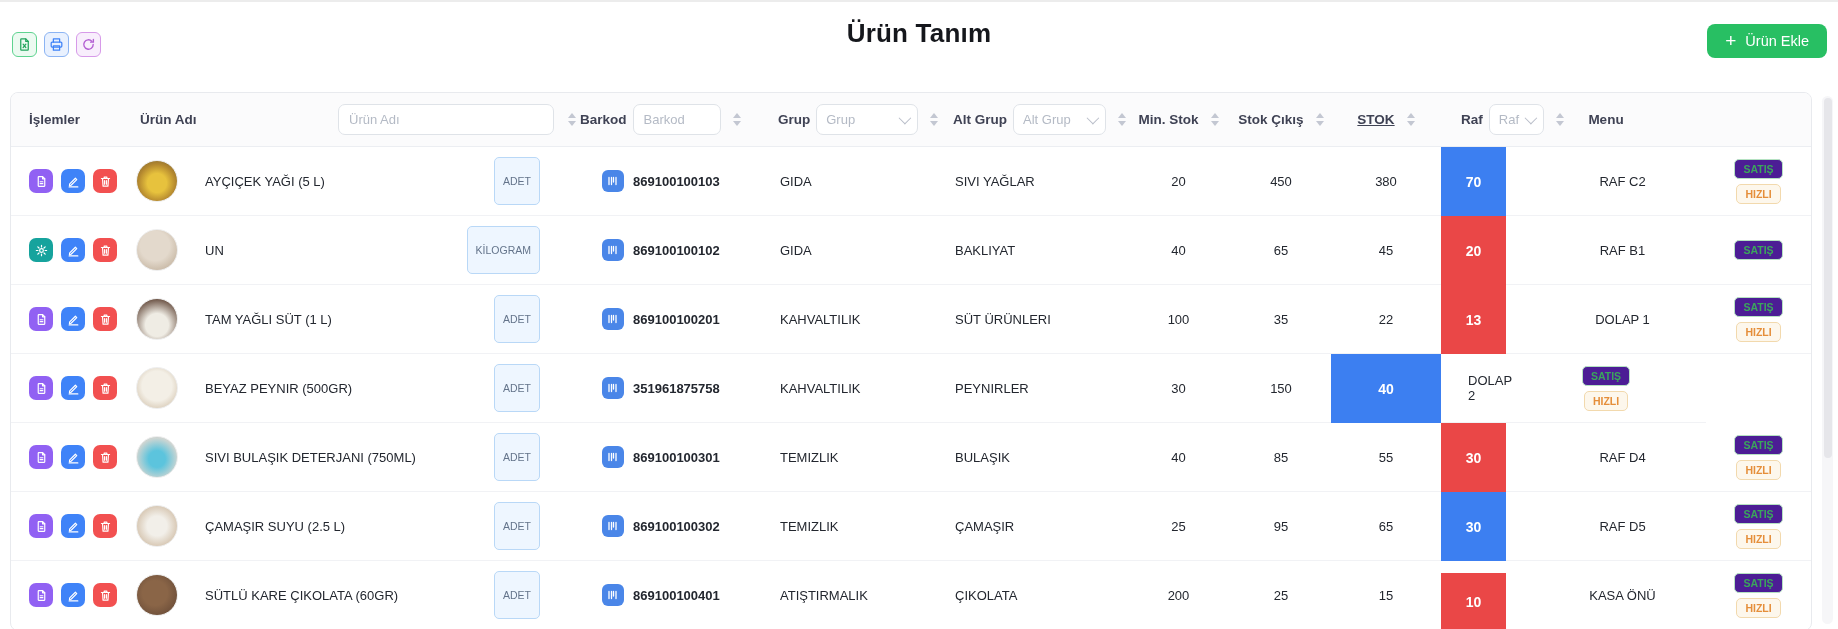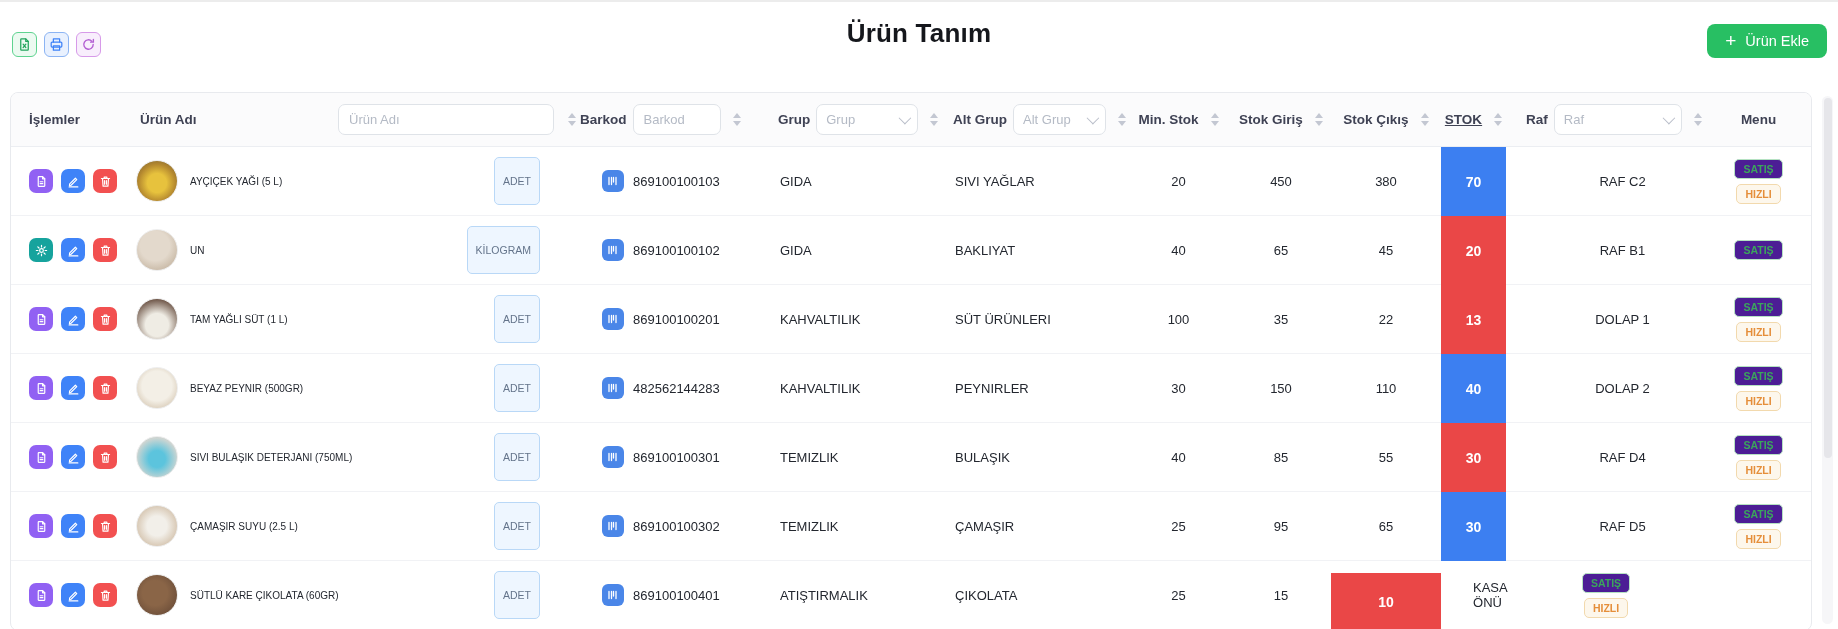--- a/index.html
+++ b/index.html
@@ -75,25 +75,25 @@
 
   .c-product { gap: 12px; padding-right: 36px; }
   .pimg { width: 42px; height: 42px; border-radius: 50%; flex: 0 0 42px; border: 1px solid #eee; }
   .img-oil       { background: radial-gradient(circle at 50% 55%, #e7c23d 0 32%, #b5892f 62%, #6a5733 100%); }
   .img-flour     { background: radial-gradient(circle at 45% 40%, #e3d9cc 0 45%, #b7a48d 100%); }
   .img-milk      { background: radial-gradient(circle at 50% 65%, #efece4 0 35%, #6b5244 80%, #4a382e 100%); }
   .img-cheese    { background: radial-gradient(circle at 50% 45%, #f3efe6 0 50%, #c9b69c 100%); }
   .img-detergent { background: radial-gradient(circle at 50% 55%, #5cc4dd 0 28%, #cdd5d2 70%, #b4bdb9 100%); }
   .img-bleach    { background: radial-gradient(circle at 50% 50%, #f2efe9 0 35%, #c4ab8d 100%); }
   .img-chocolate { background: radial-gradient(circle at 45% 45%, #8a6547 0 40%, #5d4232 100%); }
-  .pname { font-size: 10px; color: #23272f; white-space: nowrap; }
+  .pname { font-size: 13px; color: #23272f; white-space: nowrap; margin-left: 15px; }
   .unit { margin-left: auto; font-size: 10.5px; color: #64748b; background: #eef6ff;
           border: 1px solid #b9d8f7; border-radius: 5px; padding: 17px 8px; white-space: nowrap; }
 
-  .c-barcode { padding-left: 26px; gap: 9px; }
+  .c-barcode { padding-left: 26px; gap: 9px; font-weight: bold; }
   .bchip { width: 22px; height: 22px; border-radius: 6px; background: #4a86e8; color: #fff;
            display: flex; align-items: center; justify-content: center; flex: 0 0 22px; }
   .bchip svg { width: 12px; height: 12px; }
 
   .c-text { padding-left: 14px; text-align: center; }
   .c-num  { justify-content: center; }
 
   .c-stok { justify-content: center; border-bottom: none; color: #fff; font-weight: 700;
             font-size: 14px; }
   .stok-ok  { background: #3c7ff1; }
@@ -200,27 +200,20 @@
           </span>
       </div>
       <div class="hc hc-center">
         <span class="lbl">Min. Stok</span>
         <span class="sort">
             <i class="up"></i>
             <i class="dn"></i>
           </span>
       </div>
       <div class="hc hc-center">
-        <span class="lbl">Stok Giriş</span>
-        <span class="sort">
-            <i class="up"></i>
-            <i class="dn"></i>
-          </span>
-      </div>
-      <div class="hc hc-center">
         <span class="lbl">Stok Çıkış</span>
         <span class="sort">
             <i class="up"></i>
             <i class="dn"></i>
           </span>
       </div>
       <div class="hc hc-center hc-stok">
         <span class="lbl">STOK</span>
         <span class="sort">
             <i class="up"></i>
@@ -438,27 +431,26 @@
       <span class="pimg img-cheese"></span>
       <span class="pname">BEYAZ PEYNIR (500GR)</span>
       <span class="unit">ADET</span>
     </div>
     <div class="cell c-barcode">
       <span class="bchip">
         <svg viewBox="0 0 24 24" fill="none" stroke="currentColor" stroke-width="2.6" stroke-linecap="round">
           <path d="M4 5v14M9 5v14M13 5v9M18 5v14"></path>
               </svg>
       </span>
-      <span>482562144283</span>
+      <span>351961875758</span>
     </div>
     <div class="cell c-text">KAHVALTILIK</div>
     <div class="cell c-text">PEYNIRLER</div>
     <div class="cell c-num">30</div>
     <div class="cell c-num">150</div>
-    <div class="cell c-num">110</div>
     <div class="cell c-stok stok-ok" style="background: rgb(60, 127, 241);">40</div>
     <div class="cell c-raf">DOLAP 2</div>
     <div class="cell c-menu">
       <span class="menu-stack">
               <button class="badge badge-success">SATIŞ</button>
               <button class="badge badge-warning">HIZLI</button>
             </span>
     </div>
   </div>
 
@@ -607,20 +599,21 @@
     <div class="cell c-barcode">
       <span class="bchip">
         <svg viewBox="0 0 24 24" fill="none" stroke="currentColor" stroke-width="2.6" stroke-linecap="round">
           <path d="M4 5v14M9 5v14M13 5v9M18 5v14"></path>
               </svg>
       </span>
       <span>869100100401</span>
     </div>
     <div class="cell c-text">ATIŞTIRMALIK</div>
     <div class="cell c-text">ÇIKOLATA</div>
+    <div class="cell c-num">200</div>
     <div class="cell c-num">25</div>
     <div class="cell c-num">15</div>
     <div class="cell c-stok stok-low" style="background: rgb(234, 71, 71); margin-top: 12px;">10</div>
     <div class="cell c-raf">KASA ÖNÜ</div>
     <div class="cell c-menu">
       <span class="menu-stack">
               <button class="badge badge-success">SATIŞ</button>
               <button class="badge badge-warning">HIZLI</button>
             </span>
     </div>

